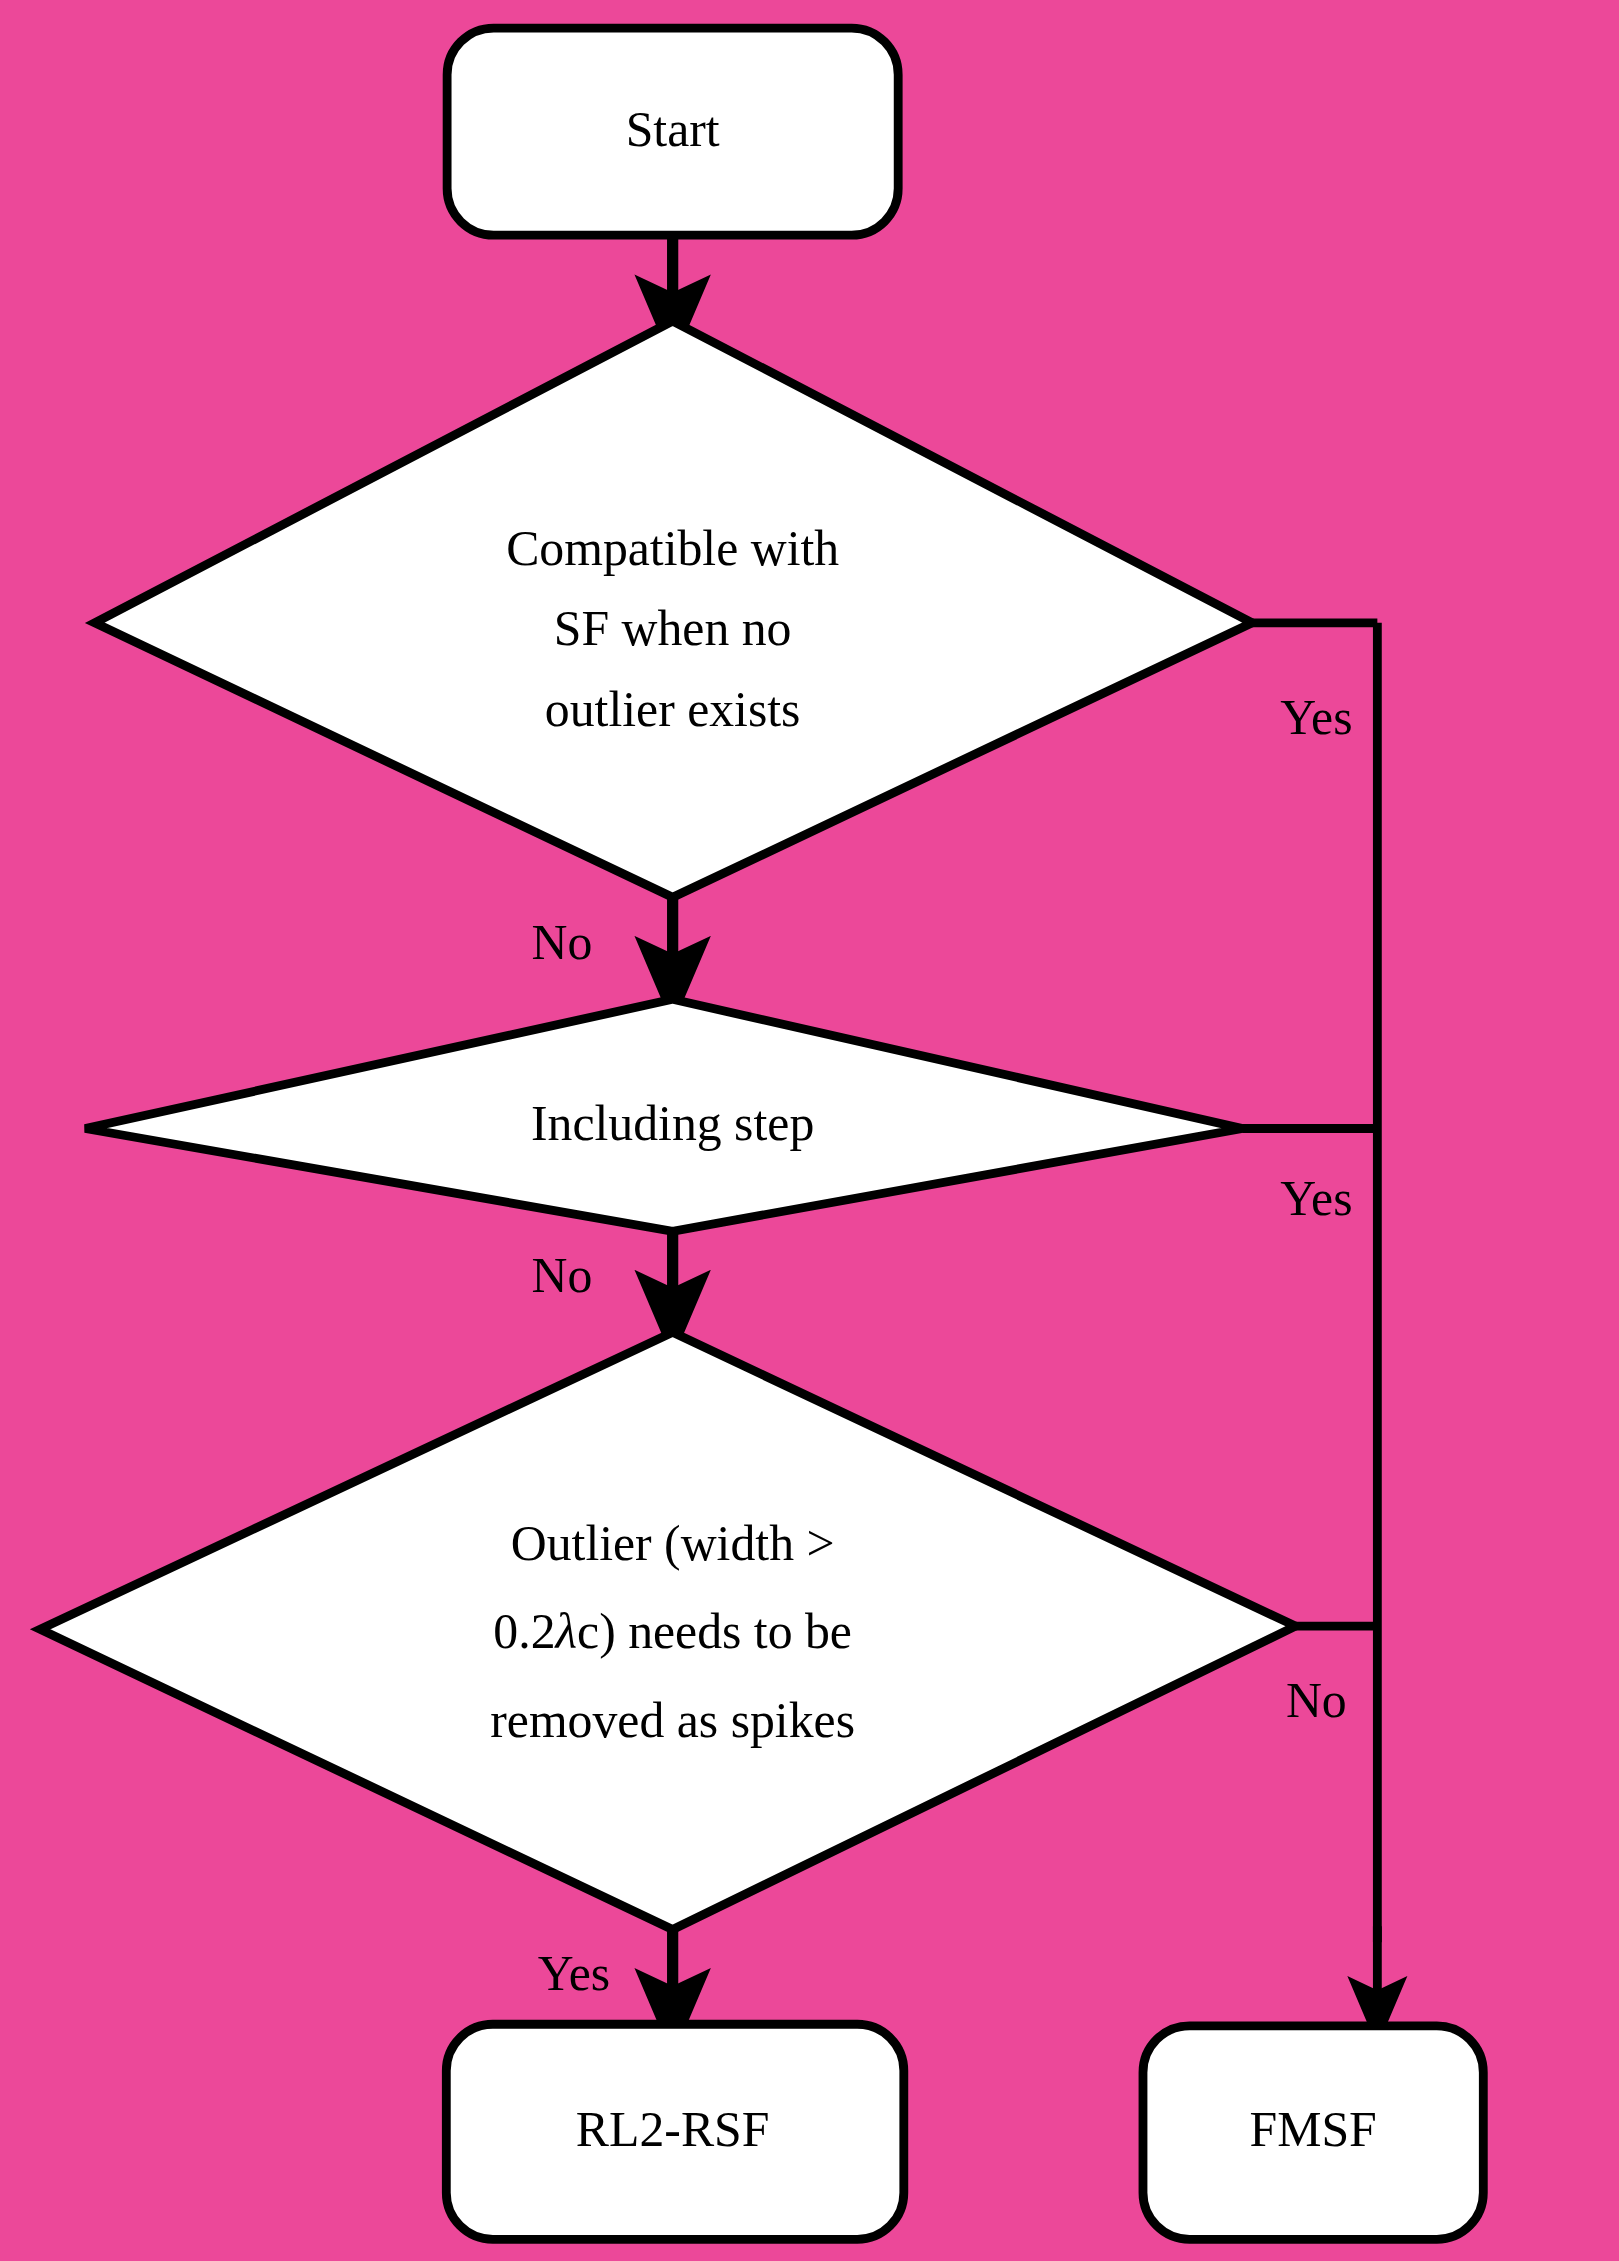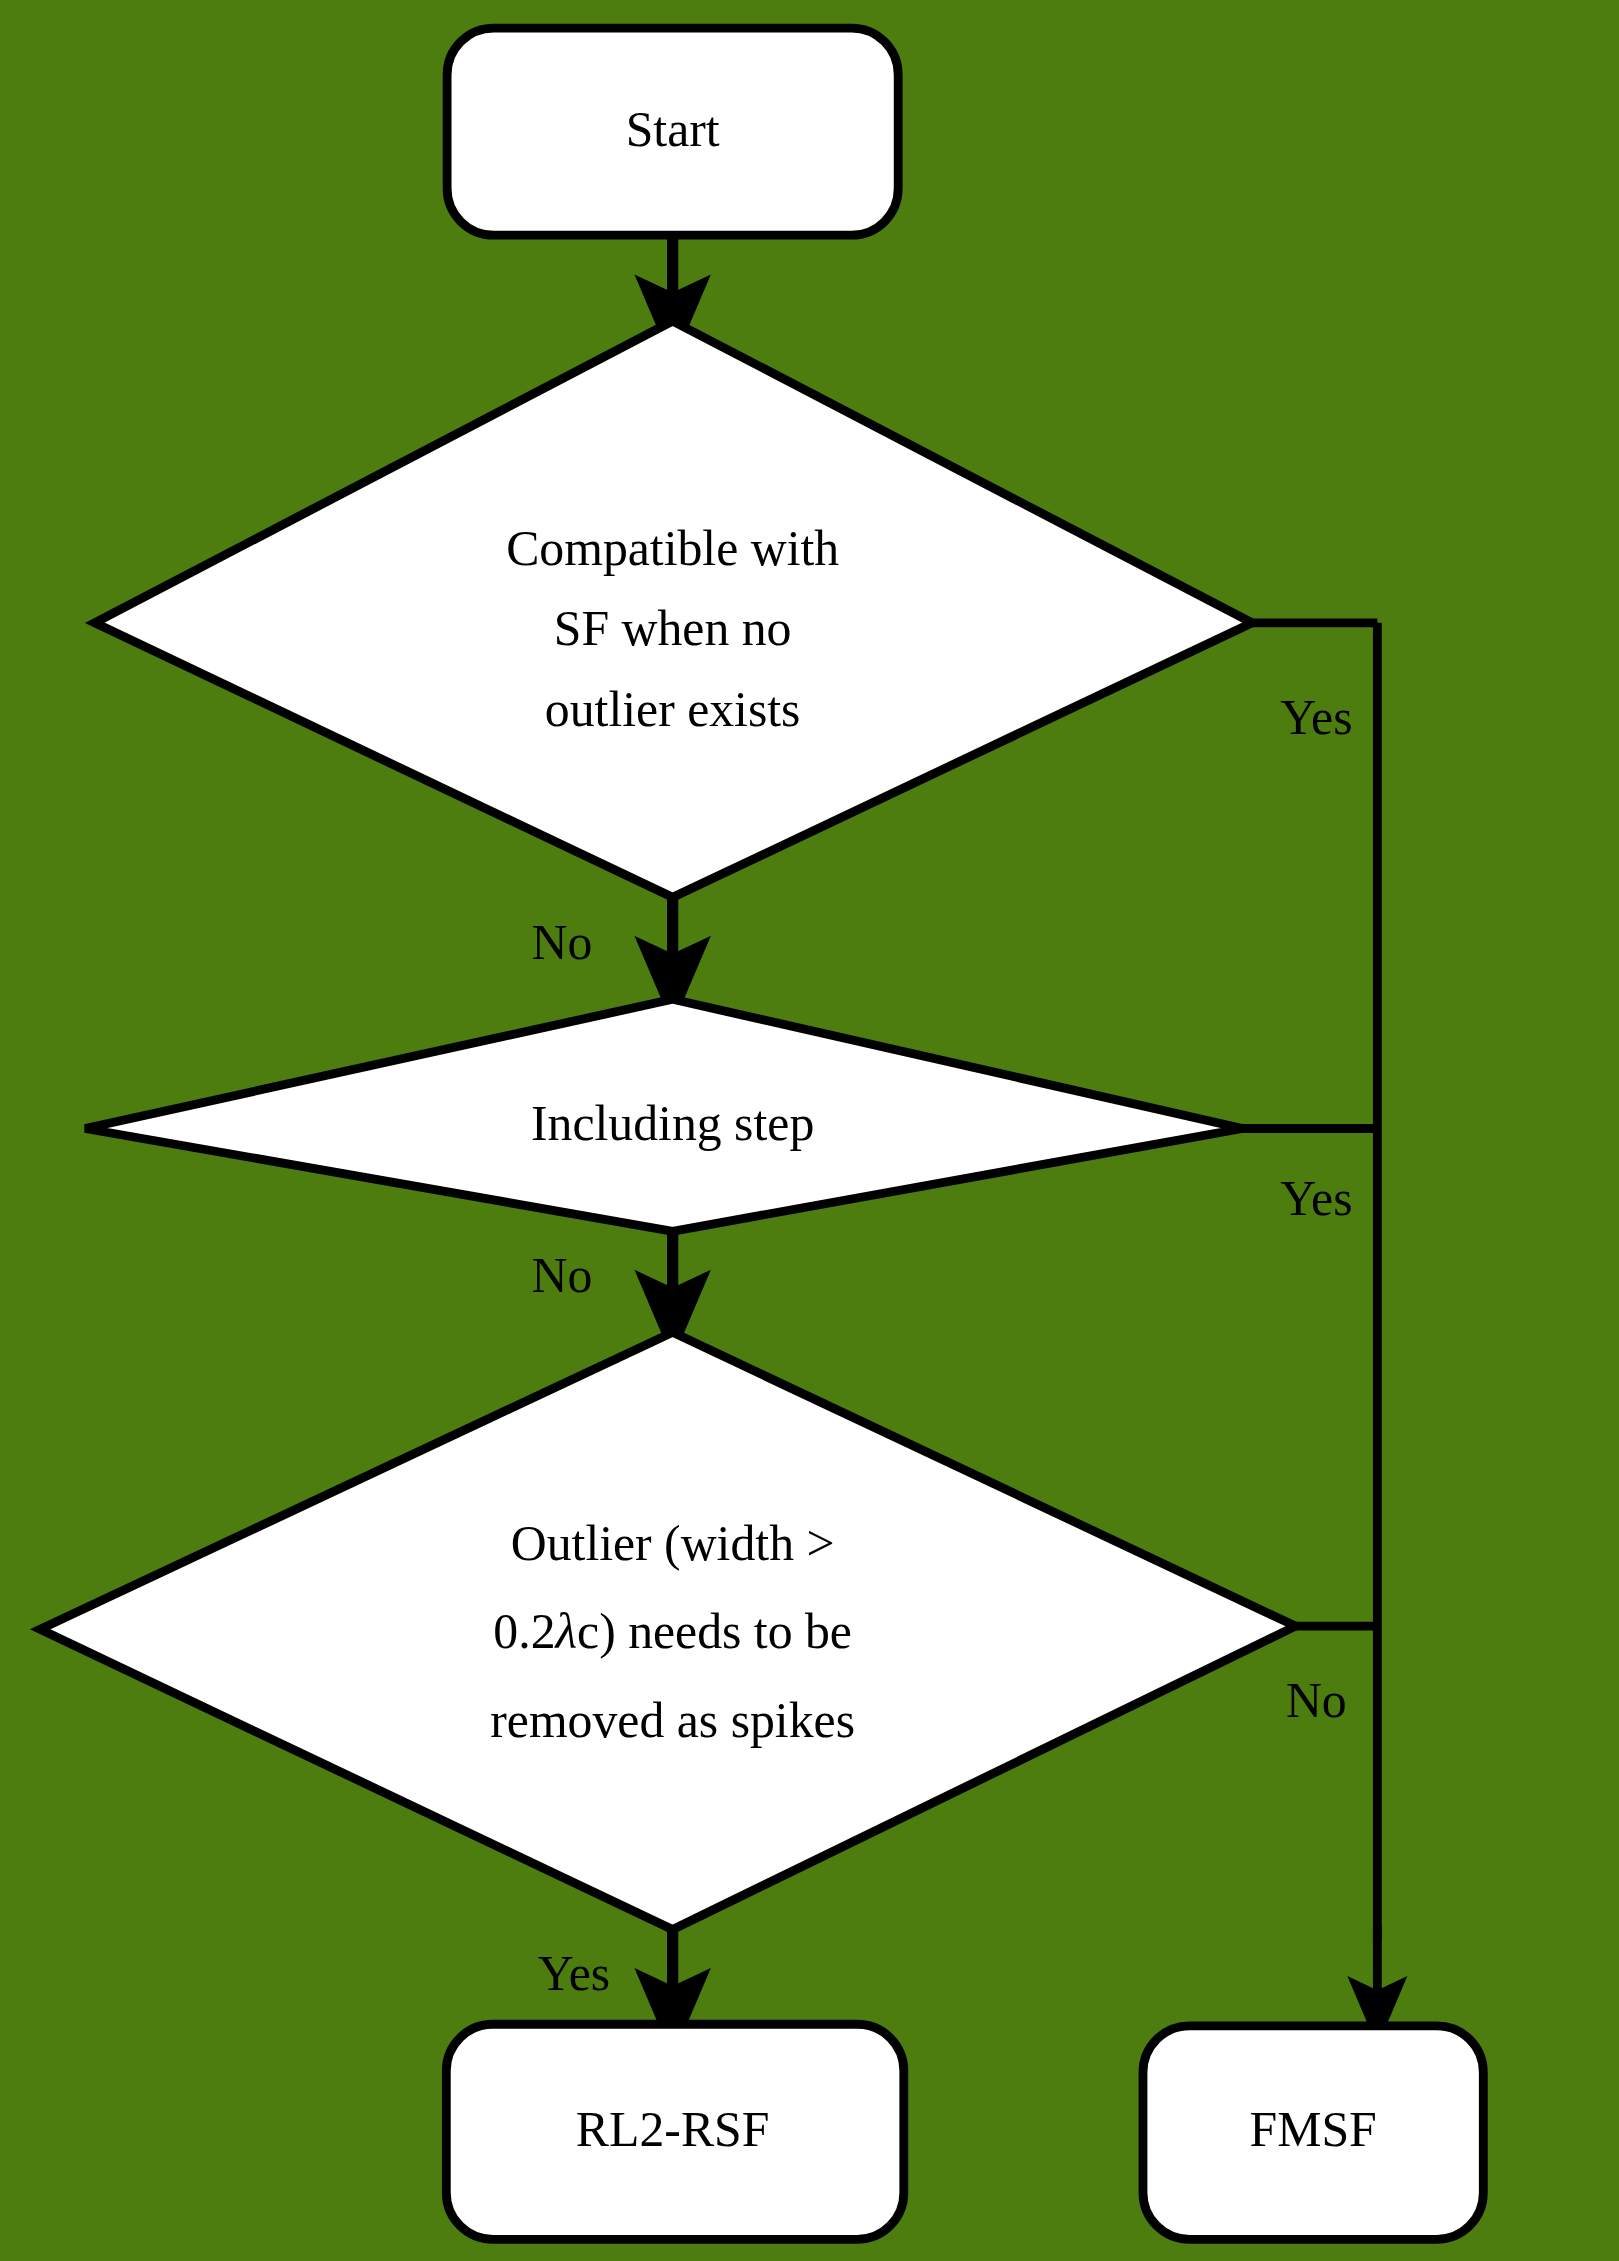--- a/index.html
+++ b/index.html
@@ -10,21 +10,21 @@
   body {
     width: 1619px;
     height: 2261px;
     font-family: "Liberation Serif", "DejaVu Serif", serif;
     overflow: hidden;
   }
   #flowchart-root {
     position: relative;
     width: 1619px;
     height: 2261px;
-    background: #4d7c0f;
+    background: #ec4899;
   }
   svg.fc {
     position: absolute;
     top: 0;
     left: 0;
     width: 1619px;
     height: 2261px;
     display: block;
   }
   .node-text {

